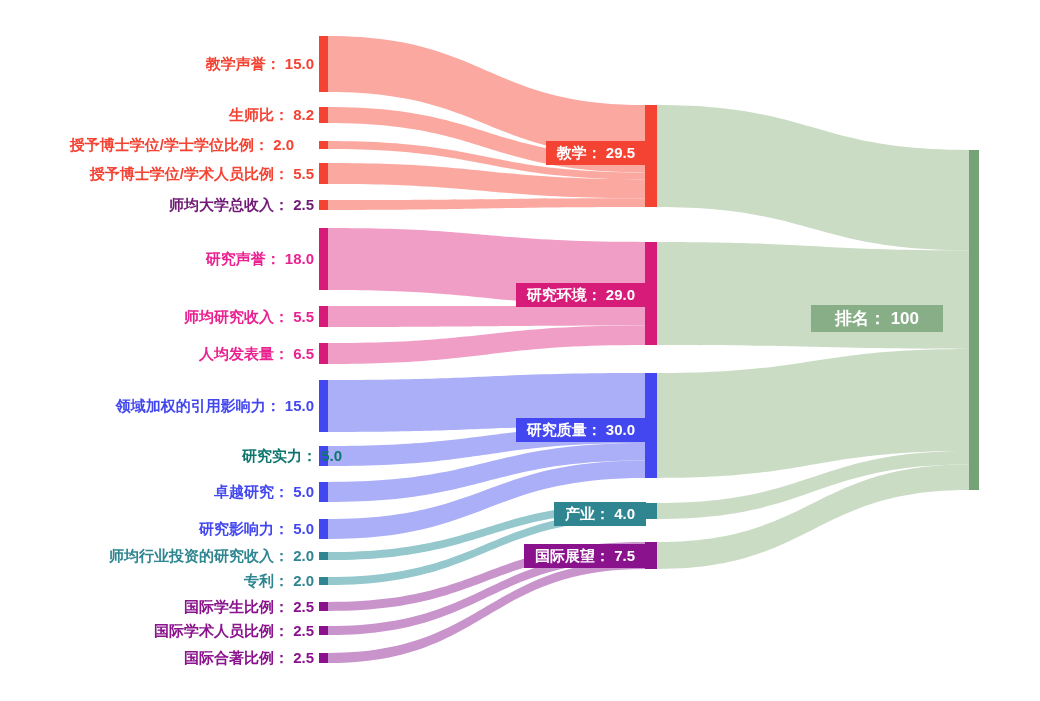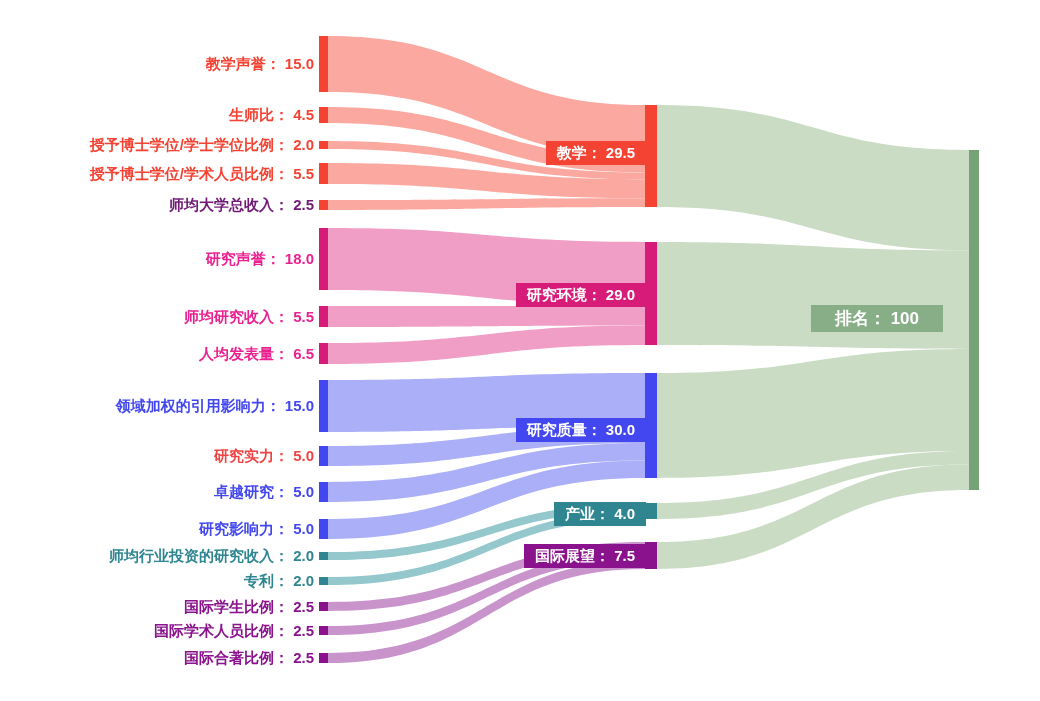--- a/index.html
+++ b/index.html
@@ -67,29 +67,29 @@
       <rect x="319" y="653" width="9" height="10" fill="#8a128d"></rect>
       <rect x="645" y="105" width="12" height="102" fill="#f44233"></rect>
       <rect x="645" y="242" width="12" height="103" fill="#d61c78"></rect>
       <rect x="645" y="373" width="12" height="105" fill="#4247f0"></rect>
       <rect x="645" y="503" width="12" height="16" fill="#2f8691"></rect>
       <rect x="645" y="542" width="12" height="27" fill="#8a128d"></rect>
       <rect x="969" y="150" width="10" height="340" fill="#75a276"></rect>
     </svg>
   <div id="labels">
       <div class="lbl" style="right: 726px; top: 53px; color: rgb(244, 66, 51); margin-left: 40px;">教学声誉：  15.0</div>
-      <div class="lbl" style="right: 726px; top: 104px; color: rgb(244, 66, 51);">生师比：  4.5</div>
-      <div class="lbl" style="right: 726px; top: 134px; color: rgb(244, 66, 51); margin-left: 32px;">授予博士学位/学士学位比例：  2.0</div>
+      <div class="lbl" style="right: 726px; top: 104px; color: rgb(244, 66, 51);">生师比：  8.2</div>
+      <div class="lbl" style="right: 746px; top: 134px; color: rgb(244, 66, 51); margin-left: 32px;">授予博士学位/学士学位比例：  2.0</div>
       <div class="lbl" style="right: 726px; top: 162.5px; color: rgb(244, 66, 51);">授予博士学位/学术人员比例：  5.5</div>
       <div class="lbl" style="right: 726px; top: 194px; color: #701a75;">师均大学总收入：  2.5</div>
       <div class="lbl" style="right: 726px; top: 248px; color: rgb(234, 33, 144);">研究声誉：  18.0</div>
       <div class="lbl" style="right: 726px; top: 305.5px; color: rgb(234, 33, 144);">师均研究收入：  5.5</div>
       <div class="lbl" style="right: 726px; top: 342.5px; color: rgb(234, 33, 144);">人均发表量：  6.5</div>
       <div class="lbl" style="right: 726px; top: 395px; color: rgb(66, 71, 240);">领域加权的引用影响力：  15.0</div>
-      <div class="lbl" style="right: 726px; top: 445px; color: #ef4444;">研究实力：  5.0</div>
+      <div class="lbl" style="right: 698px; top: 445px; color: #0f766e;">研究实力：  5.0</div>
       <div class="lbl" style="right: 726px; top: 481px; color: rgb(66, 71, 240);">卓越研究：  5.0</div>
       <div class="lbl" style="right: 726px; top: 518px; color: rgb(66, 71, 240);">研究影响力：  5.0</div>
       <div class="lbl" style="right: 726px; top: 545px; color: rgb(47, 134, 145);">师均行业投资的研究收入：  2.0</div>
       <div class="lbl" style="right: 726px; top: 570px; color: rgb(47, 134, 145);">专利：  2.0</div>
       <div class="lbl" style="right: 726px; top: 595.5px; color: rgb(138, 18, 141);">国际学生比例：  2.5</div>
       <div class="lbl" style="right: 726px; top: 619.5px; color: rgb(138, 18, 141);">国际学术人员比例：  2.5</div>
       <div class="lbl" style="right: 726px; top: 647px; color: rgb(138, 18, 141);">国际合著比例：  2.5</div>
       <div class="nodebox" style="right: 394px; top: 141px; background: rgb(244, 66, 51);">教学：  29.5</div>
       <div class="nodebox" style="right: 394px; top: 283px; background: rgb(214, 28, 120); margin-left: 40px;">研究环境：  29.0</div>
       <div class="nodebox" style="right: 394px; top: 418px; background: rgb(66, 71, 240);">研究质量：  30.0</div>

